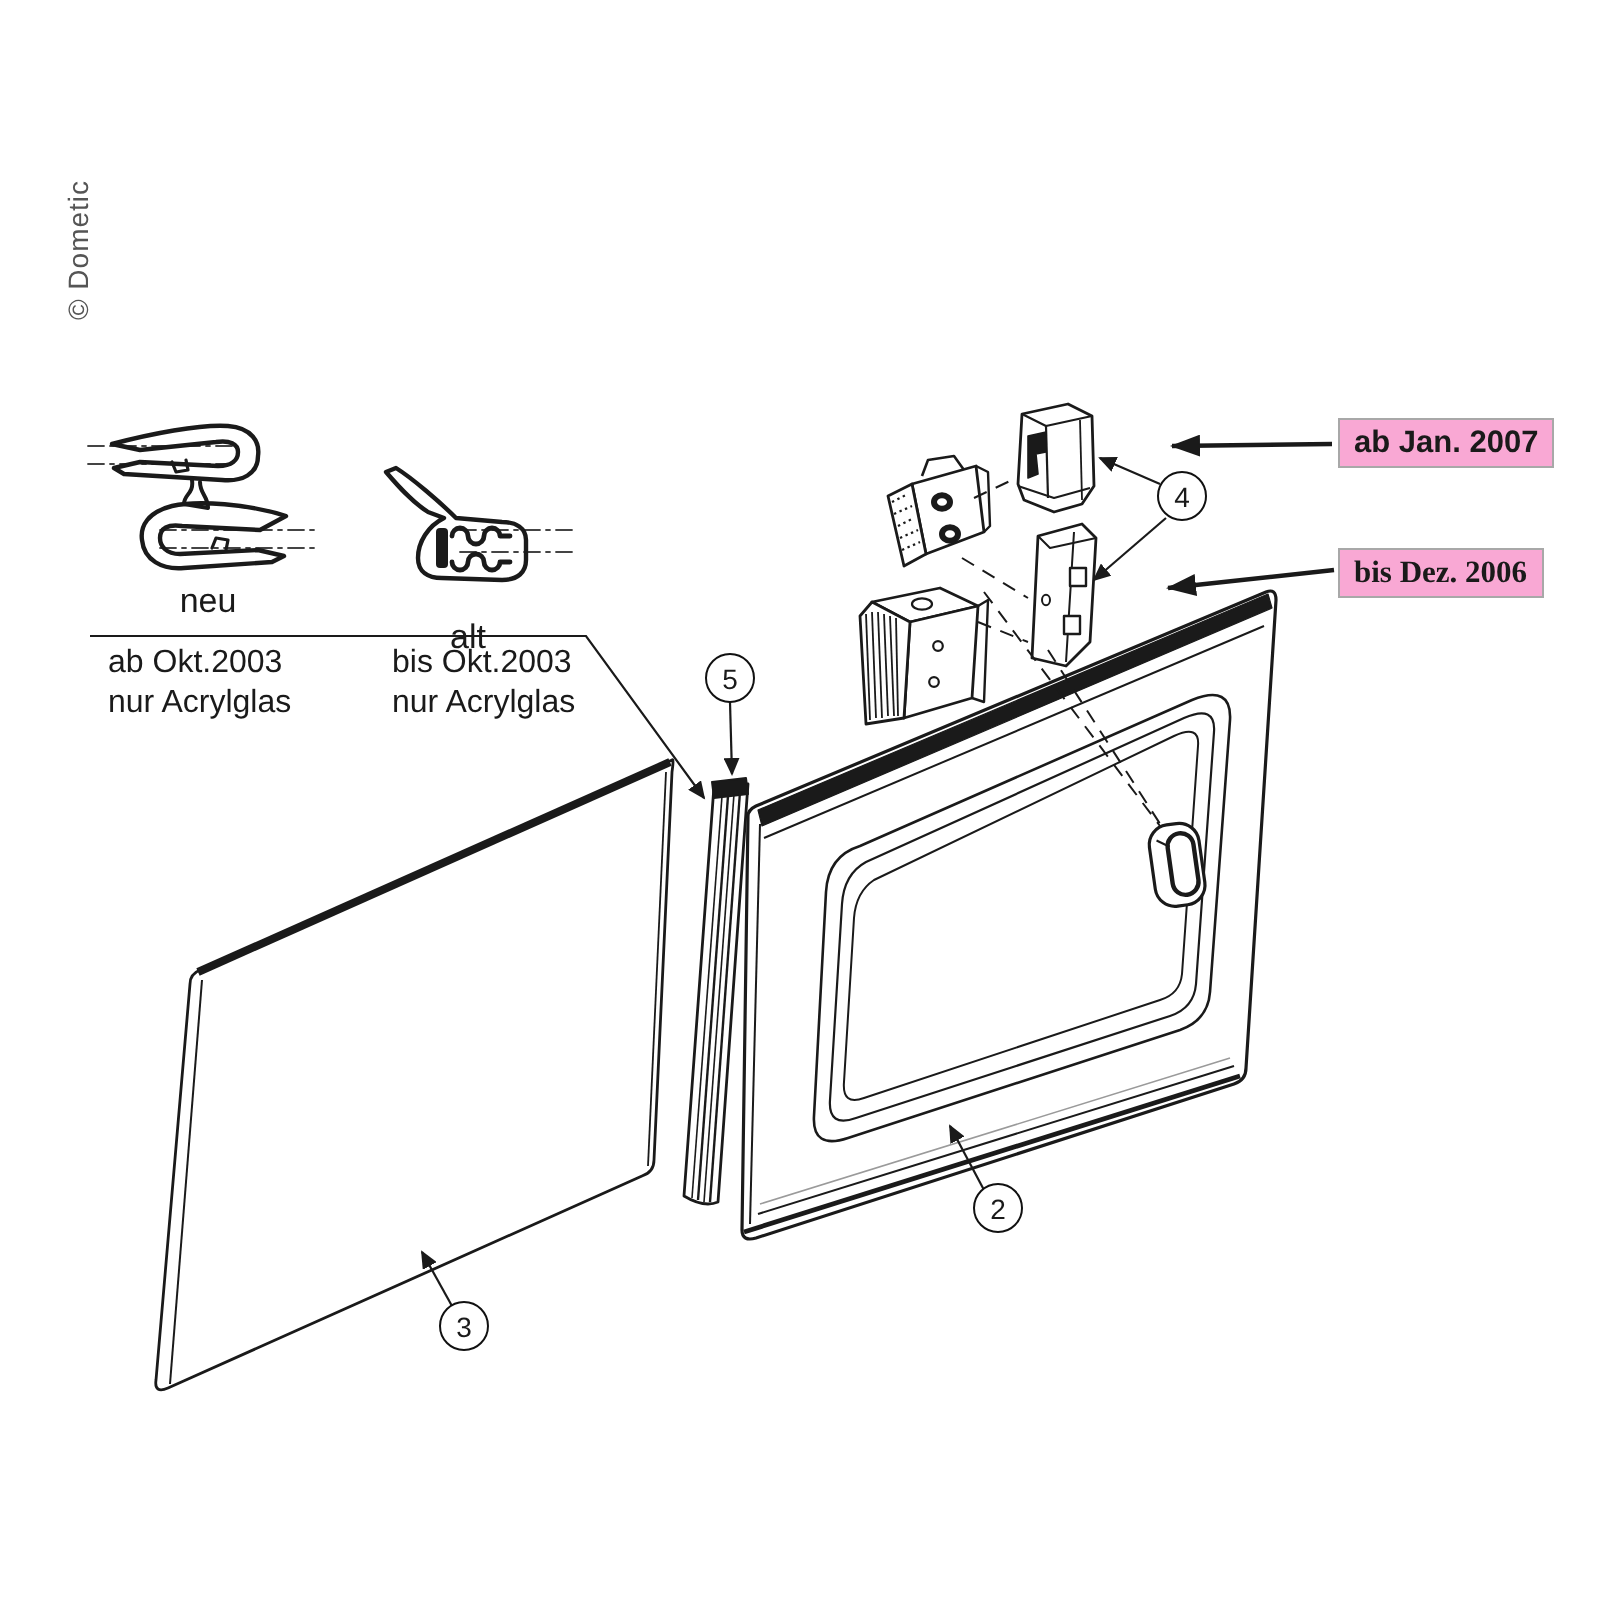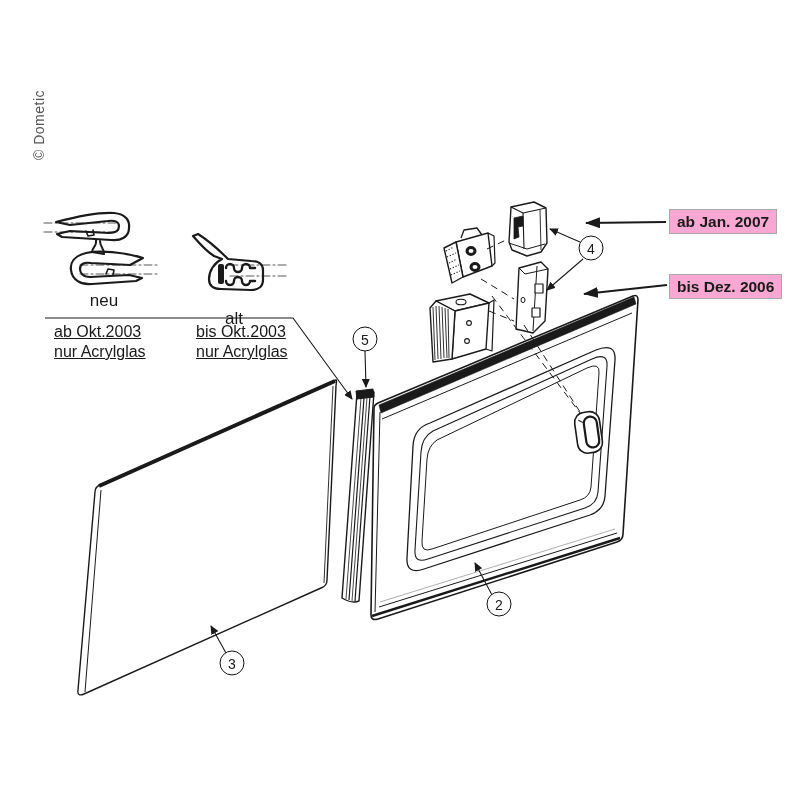--- a/index.html
+++ b/index.html
@@ -171,30 +171,30 @@
     <path d="M666,222 L586,223" marker-end="url(#ah2)"></path>
     <path d="M667,285 L584,294" marker-end="url(#ah2)"></path>
   </g>
 </svg>
 
 <div class="txt watermark">© Dometic</div>
 
 <div class="txt profile-label" style="left:104px;top:291px;text-align:center;">neu</div>
 <div class="txt profile-label" style="left:234px;top:309px;">alt</div>
 
-<div class="txt note" style="left:54px;top:322px;text-decoration:underline;">
+<div class="txt note" style="left:54px;top:322px;">
   <div>ab Okt.2003</div>
   <div>nur Acrylglas</div>
 </div>
-<div class="txt note" style="left:196px;top:322px;text-decoration:underline;">
+<div class="txt note" style="left:196px;top:322px;">
   <div>bis Okt.2003</div>
   <div>nur Acrylglas</div>
 </div>
 
 <div class="txt badge" style="left:669px;top:209px;">ab Jan. 2007</div>
-<div class="txt badge" style="left:669px;top:274px;">bis Dez. 2006</div>
+<div class="txt badge" style="left:669px;top:274px;font-family:Liberation Serif, serif;">bis Dez. 2006</div>
 
 <div class="callout" style="left:365px;top:339px;">5</div>
 <div class="callout" style="left:591px;top:248px;">4</div>
 <div class="callout" style="left:499px;top:604px;">2</div>
 <div class="callout" style="left:232px;top:663px;">3</div>
 
 </div>
 
 </body></html>

